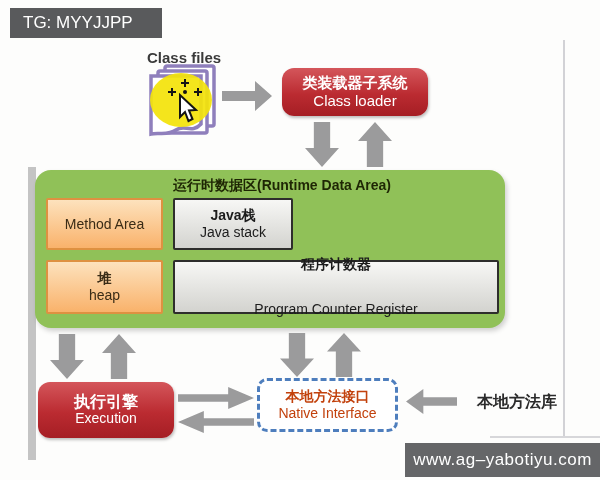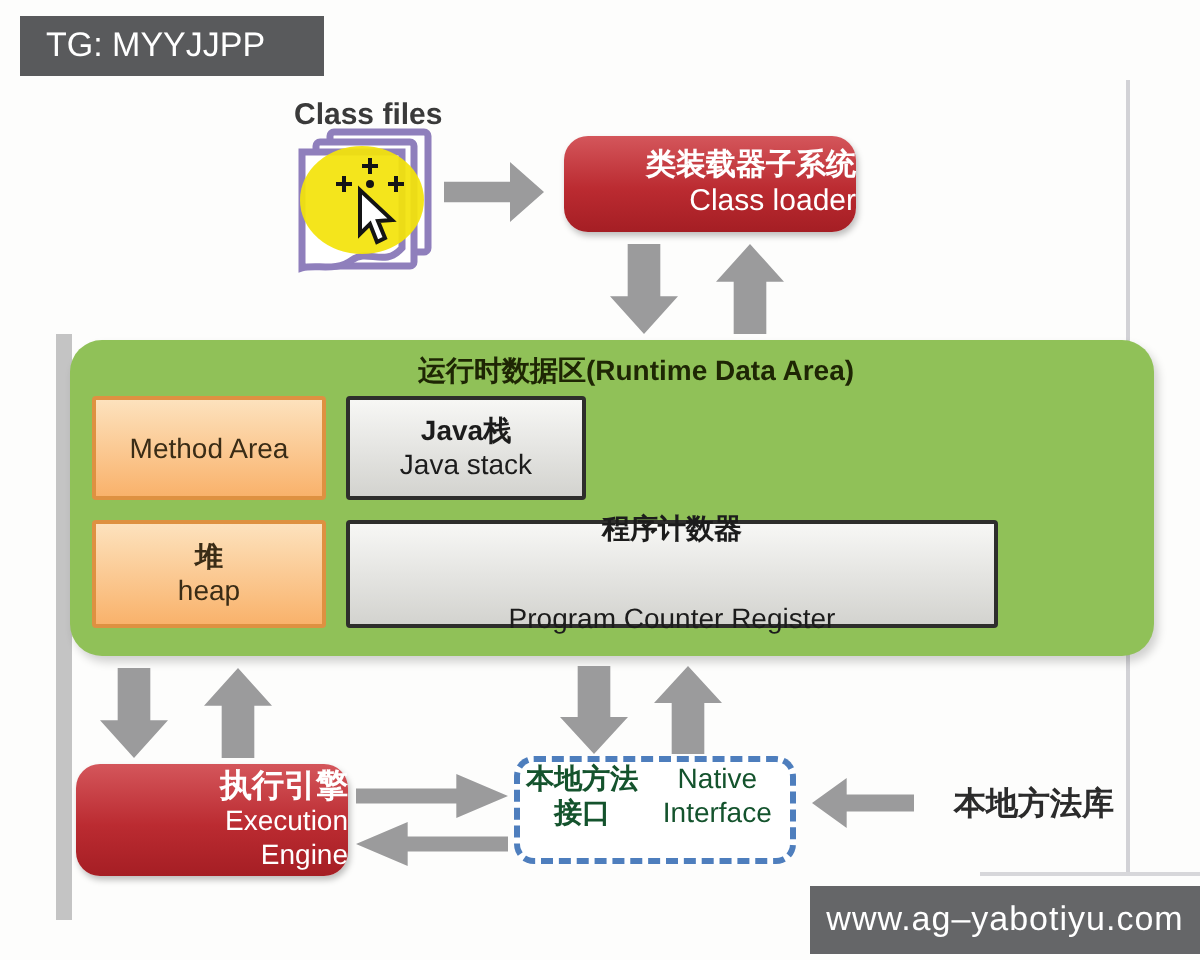--- a/index.html
+++ b/index.html
@@ -26,34 +26,34 @@
     color:#fff;font-size:17px;line-height:34px;text-align:center;letter-spacing:.5px;
   }
 
   
   .class-files-label{left:147px;top:49px;font-size:15px;font-weight:bold;color:#3a3a3a;}
   .files-icon{left:148px;top:64px;width:72px;height:78px;}
 
   
   .red-node{
     background:linear-gradient(180deg,#d4565b 0%,#bb2b31 55%,#a51e24 100%);
-    border-radius:12px;color:#fff;text-align:right;
+    border-radius:12px;color:#fff;text-align:center;
     display:flex;flex-direction:column;justify-content:center;
     box-shadow:1px 2px 3px rgba(0,0,0,.25);
   }
   .class-loader{left:282px;top:68px;width:146px;height:48px;}
   .class-loader .zh{font-size:15px;font-weight:bold;line-height:18px;}
   .class-loader .en{font-size:15px;line-height:18px;}
   .exec-engine{left:38px;top:382px;width:136px;height:56px;}
   .exec-engine .zh{font-size:16px;font-weight:bold;line-height:17px;}
   .exec-engine .en{font-size:14px;line-height:17px;}
 
   
   .runtime-area{
-    left:35px;top:170px;width:542px;height:158px;background:#90c158;
+    left:35px;top:170px;width:470px;height:158px;background:#90c158;
     border-radius:16px;box-shadow:2px 3px 5px rgba(0,0,0,.18);
   }
   .runtime-title{
     position:absolute;left:0;top:7px;width:100%;text-align:center;
     font-size:14px;font-weight:bold;color:#1e2604;padding-left:24px;box-sizing:border-box;
   }
   .box-orange{
     position:absolute;border:2px solid #de9141;border-radius:2px;
     background:linear-gradient(180deg,#fde2bd 0%,#f9b26b 100%);
     color:#3a2c16;text-align:center;display:flex;flex-direction:column;justify-content:center;
@@ -69,21 +69,21 @@
   .method-area{left:11px;top:28px;width:113px;height:48px;}
   .java-stack{left:138px;top:28px;width:116px;height:48px;}
   .native-method-stack{left:272px;top:28px;width:188px;height:48px;}
   .heap-box{left:11px;top:90px;width:113px;height:50px;}
   .program-counter{left:138px;top:90px;width:322px;height:50px;gap:28px;}
 
   
   .native-interface{
     left:257px;top:378px;width:141px;height:54px;background:#fff;
     border:3px dashed #4e7ebd;border-radius:10px;box-sizing:border-box;
-    color:#14532d;text-align:center;display:flex;justify-content:center;
+    color:#c2410c;text-align:center;display:flex;flex-direction:column;justify-content:center;
     font-size:14px;line-height:17px;
   }
   .native-interface .zh{font-weight:bold;}
   .native-lib-label{left:477px;top:392px;font-size:16px;font-weight:bold;color:#2b2b2b;}
 
   
   .arrow{background:#9b9b9c;}
   .ar-down{clip-path:polygon(26% 0,74% 0,74% 58%,100% 58%,50% 100%,0 58%,26% 58%);}
   .ar-up{clip-path:polygon(50% 0,100% 42%,74% 42%,74% 100%,26% 100%,26% 42%,0 42%);}
   .ar-right{clip-path:polygon(0 33%,66% 33%,66% 0,100% 50%,66% 100%,66% 67%,0 67%);}
@@ -152,21 +152,20 @@
 
 <div class="abs arrow ar-down" style="left:50px;top:334px;width:34px;height:45px;"></div>
 <div class="abs arrow ar-up" style="left:102px;top:334px;width:34px;height:45px;"></div>
 
 <div class="abs arrow ar-down" style="left:280px;top:333px;width:34px;height:44px;"></div>
 <div class="abs arrow ar-up" style="left:327px;top:333px;width:34px;height:44px;"></div>
 
 <div class="abs red-node exec-engine">
   <div class="zh">执行引擎</div>
   <div class="en">Execution</div>
-  <div class="en">Engine</div>
 </div>
 
 <div class="abs arrow ar-right" style="left:178px;top:387px;width:76px;height:22px;"></div>
 <div class="abs arrow ar-left" style="left:178px;top:411px;width:76px;height:22px;"></div>
 
 <div class="abs native-interface">
   <div class="zh">本地方法接口</div>
   <div class="en">Native Interface</div>
 </div>
 

